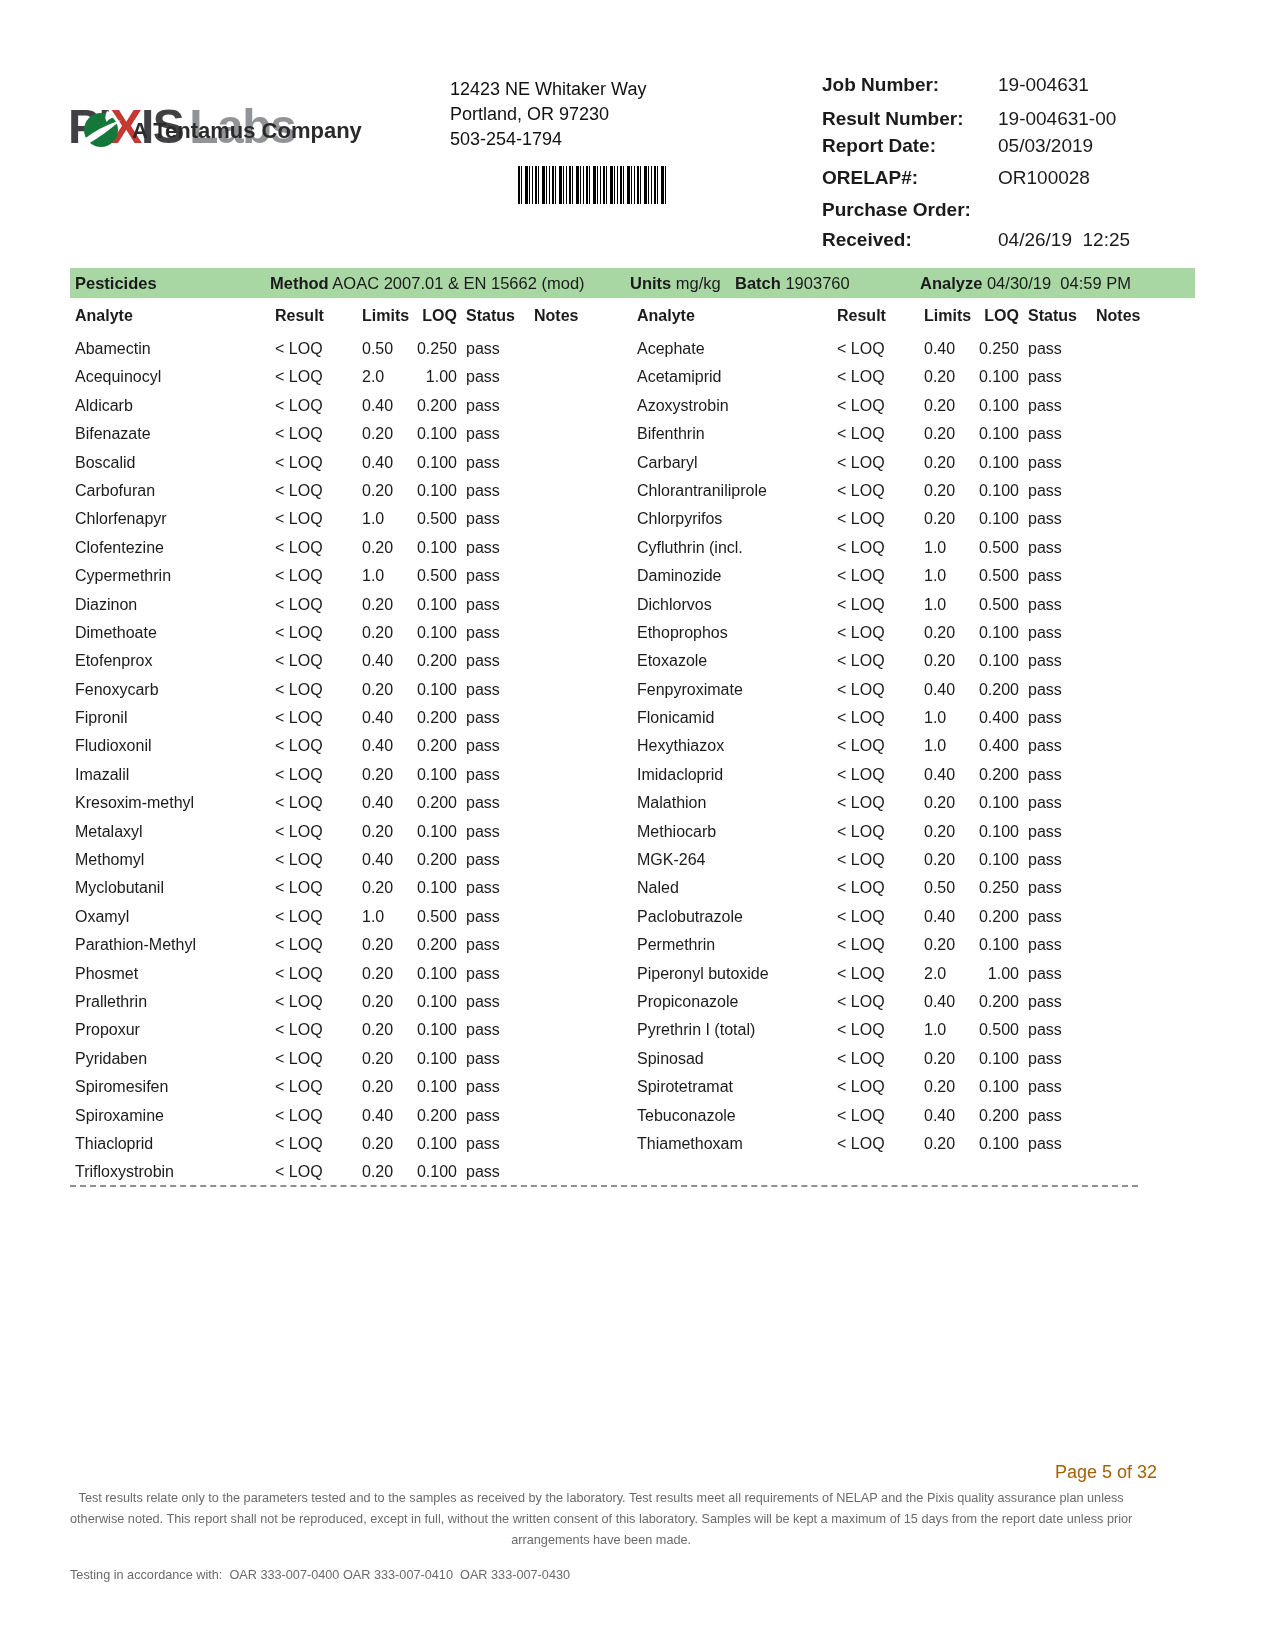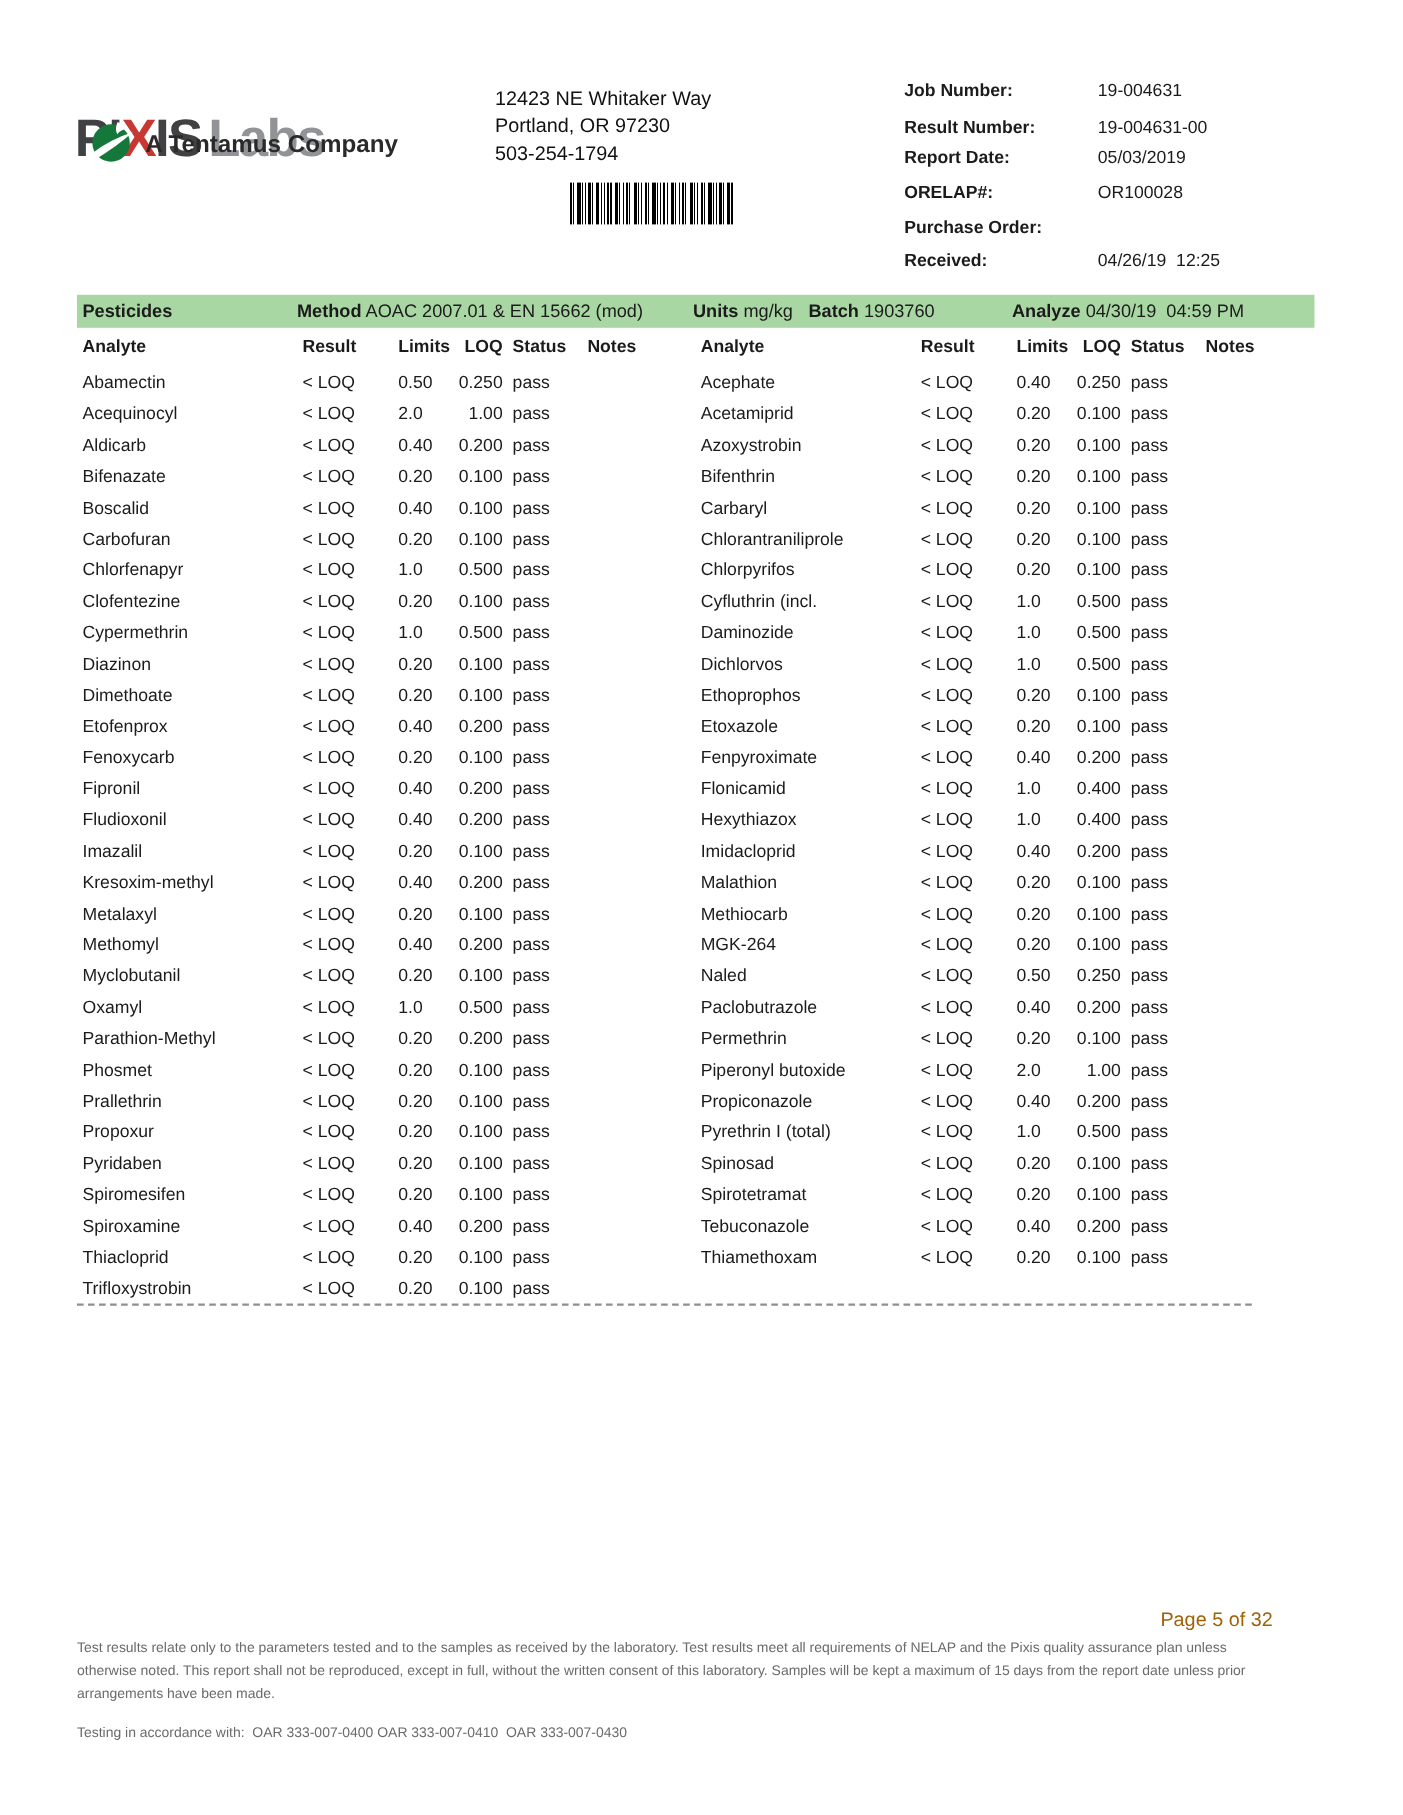--- a/index.html
+++ b/index.html
@@ -28,21 +28,21 @@
   .address{position:absolute;left:450px;top:77px;width:316px;text-align:left;font-size:18px;line-height:25px;color:#111;}
   .barcode{position:absolute;left:518px;top:166px;width:150px;height:38px;
     background:
       repeating-linear-gradient(90deg,
         #000 0 2px,#fff 2px 3px,#000 3px 4px,#fff 4px 7px,
         #000 7px 10px,#fff 10px 11px,#000 11px 12px,#fff 12px 14px,
         #000 14px 15px,#fff 15px 17px);
   }
 
   
-  .info-row{position:absolute;left:822px;width:420px;font-size:16px;}
+  .info-row{position:absolute;left:822px;width:420px;font-size:19px;}
   .info-row .lab{font-weight:700;display:inline-block;}
   .info-row .val{position:absolute;left:176px;top:0;font-weight:400;}
   .ir0{top:74px;} .ir1{top:108px;} .ir2{top:135px;} .ir3{top:167px;} .ir4{top:199px;} .ir5{top:229px;}
 
   
   .section-bar{position:absolute;left:70px;top:268px;width:1125px;height:30px;background:var(--bar-green);font-size:16.5px;line-height:30px;}
   .section-bar .seg{position:absolute;top:0;white-space:pre;text-align:right;}
   .seg b{font-weight:700;}
   .seg-title{left:5px;font-weight:700;}
   .seg-method{left:200px;}
@@ -58,21 +58,21 @@
   .thead{font-weight:700;height:27px;line-height:16px;}
   .trow{height:28.4px;line-height:28.4px;}
   .c,.h{padding-left:5px;overflow:hidden;white-space:nowrap;}
   .c3,.h3{text-align:right;padding-left:0;padding-right:4px;}
 
   .dashed-sep{position:absolute;left:70px;top:1185px;width:1068px;border-top:2px dashed #8f8f8f;}
 
   
   .page-num{position:absolute;top:1462px;right:118px;font-size:18px;color:#a16207;}
   .disclaimer{position:absolute;left:70px;top:1488px;font-size:12.7px;line-height:21px;color:var(--muted);}
-  .disclaimer div{white-space:nowrap;}
+  .disclaimer div{white-space:nowrap;text-align:center;}
   .accordance{position:absolute;left:70px;top:1568px;font-size:12.7px;color:var(--muted);}
 </style>
 </head>
 <body>
 
 <div class="page">
 
   <div class="logo-word"><span>PI</span><span class="lx">X</span><span>IS</span><span class="llabs">Labs</span></div>
   <div class="logo-tagline">
     <svg class="leaf" viewBox="0 0 40 40">

